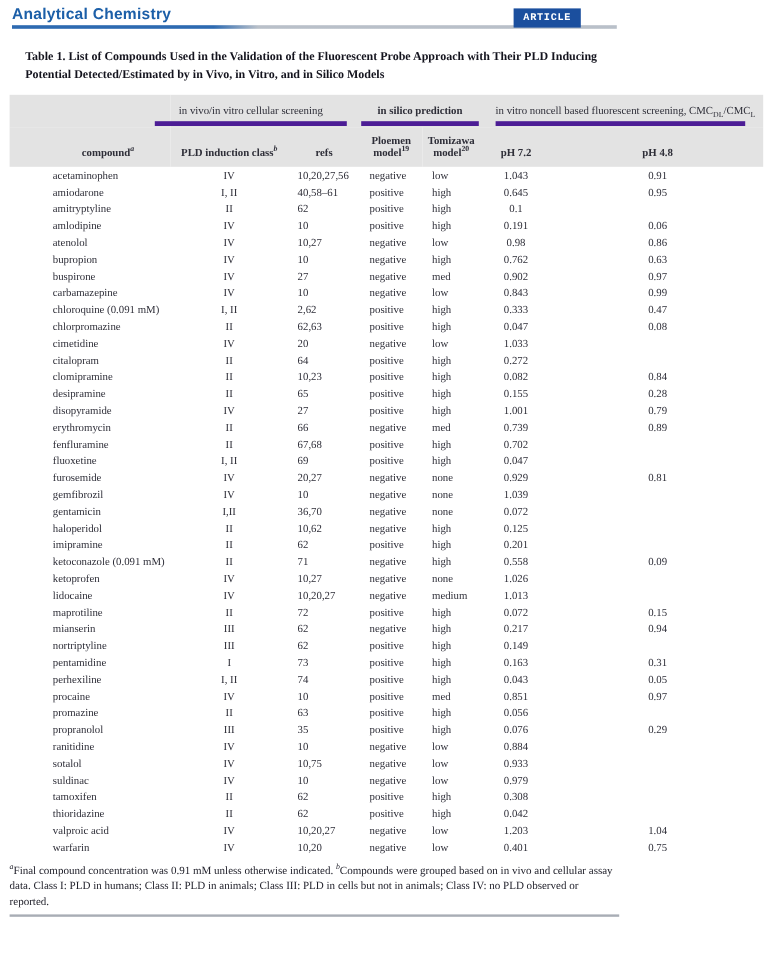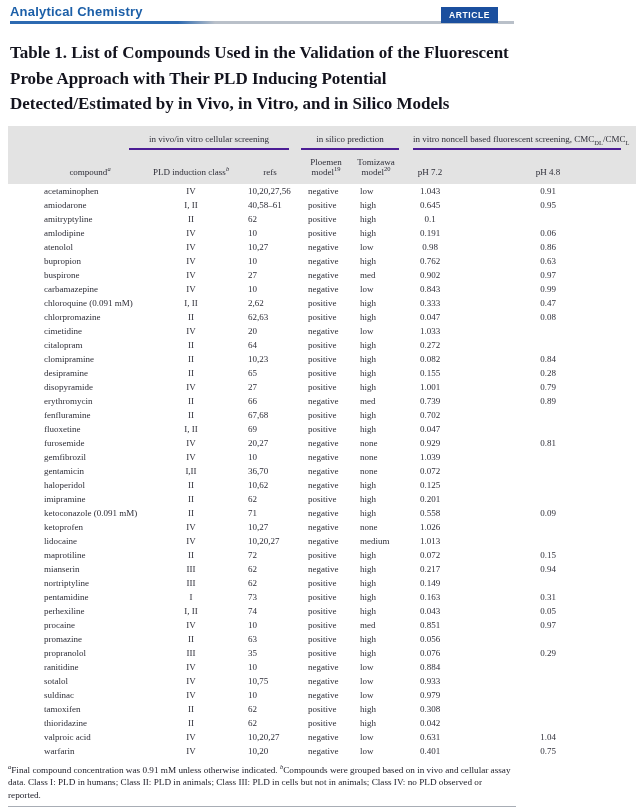--- a/index.html
+++ b/index.html
@@ -14,46 +14,46 @@
   .journal {
     position:absolute; left:10px; top:4px;
     font-family:"Liberation Sans", sans-serif; font-weight:bold;
     font-size:13px; color:#1c5fa8; letter-spacing:.2px;
   }
   .masthead-rule {
     position:absolute; left:10px; right:10px; top:21px; height:3px;
     background:linear-gradient(to right,#2d6ab1 0,#2d6ab1 168px,#b9c0c9 205px,#b9c0c9 100%);
   }
   .badge {
-    position:absolute; right:26px; top:7px; background:#1b4f9e; color:#ffffff;
-    font-family:Liberation Sans, sans-serif; font-weight:bold; font-size:8.5px;
+    position:absolute; right:40px; top:7px; background:#1b4f9e; color:#ffffff;
+    font-family:Liberation Mono, monospace; font-weight:bold; font-size:8.5px;
     padding:3px 8px; letter-spacing:.6px;
   }
 
   
   .table-title {
-    margin:16px 10px 9px 10px;
-    font-size:17px; line-height:1.5; font-weight:bold; color:#14141e;
+    margin:16px 10px 9px 21px;
+    font-size:10px; line-height:1.5; font-weight:bold; color:#14141e;
   }
 
   
   table.compound-table {
     border-collapse:collapse; table-layout:fixed;
     margin-left:8px; width:628px;
   }
   thead th { background:#e3e3e3; font-weight:normal; font-size:9px; color:#2e2e38; }
   .group-row th { padding-top:8px; vertical-align:top; }
   .grp-label {
     display:block; text-align:center; padding-bottom:4px;
-    border-bottom:2px solid #4c1d95; white-space:nowrap;
+    border-bottom:4px solid #4c1d95; white-space:nowrap;
   }
   .u1 { margin:0 10px 0 -14px; }
-  .u2 { margin:0 0 0 0; }
+  .u2 { margin:0 0 0 0;font-weight:bold; }
   .u3 { margin:0 14px 0 12px; }
-  .colhead-row th { padding:6px 0 7px; vertical-align:bottom; text-align:center; white-space:nowrap; }
+  .colhead-row th { padding:6px 0 7px; vertical-align:bottom; text-align:center; white-space:nowrap;font-weight:bold; }
   .colhead-row th.h1 { padding-left:30px; }
   sup { font-size:6.5px; line-height:0; }
   sup.it { font-style:italic; }
   sub { font-size:6.5px; line-height:0; }
 
   tbody td {
     height:14px; padding:0; font-size:9px; line-height:14px;
     white-space:nowrap; overflow:hidden; background:#ffffff;
   }
   td.c1 { text-align:left; padding-left:36px; }
@@ -505,21 +505,21 @@
     <td class="c6">0.042</td>
     <td class="c7"></td>
   </tr>
 
   <tr>
     <td class="c1">valproic acid</td>
     <td class="c2">IV</td>
     <td class="c3">10,20,27</td>
     <td class="c4">negative</td>
     <td class="c5">low</td>
-    <td class="c6">0.631</td>
+    <td class="c6">1.203</td>
     <td class="c7">1.04</td>
   </tr>
 
   <tr>
     <td class="c1">warfarin</td>
     <td class="c2">IV</td>
     <td class="c3">10,20</td>
     <td class="c4">negative</td>
     <td class="c5">low</td>
     <td class="c6">0.401</td>

